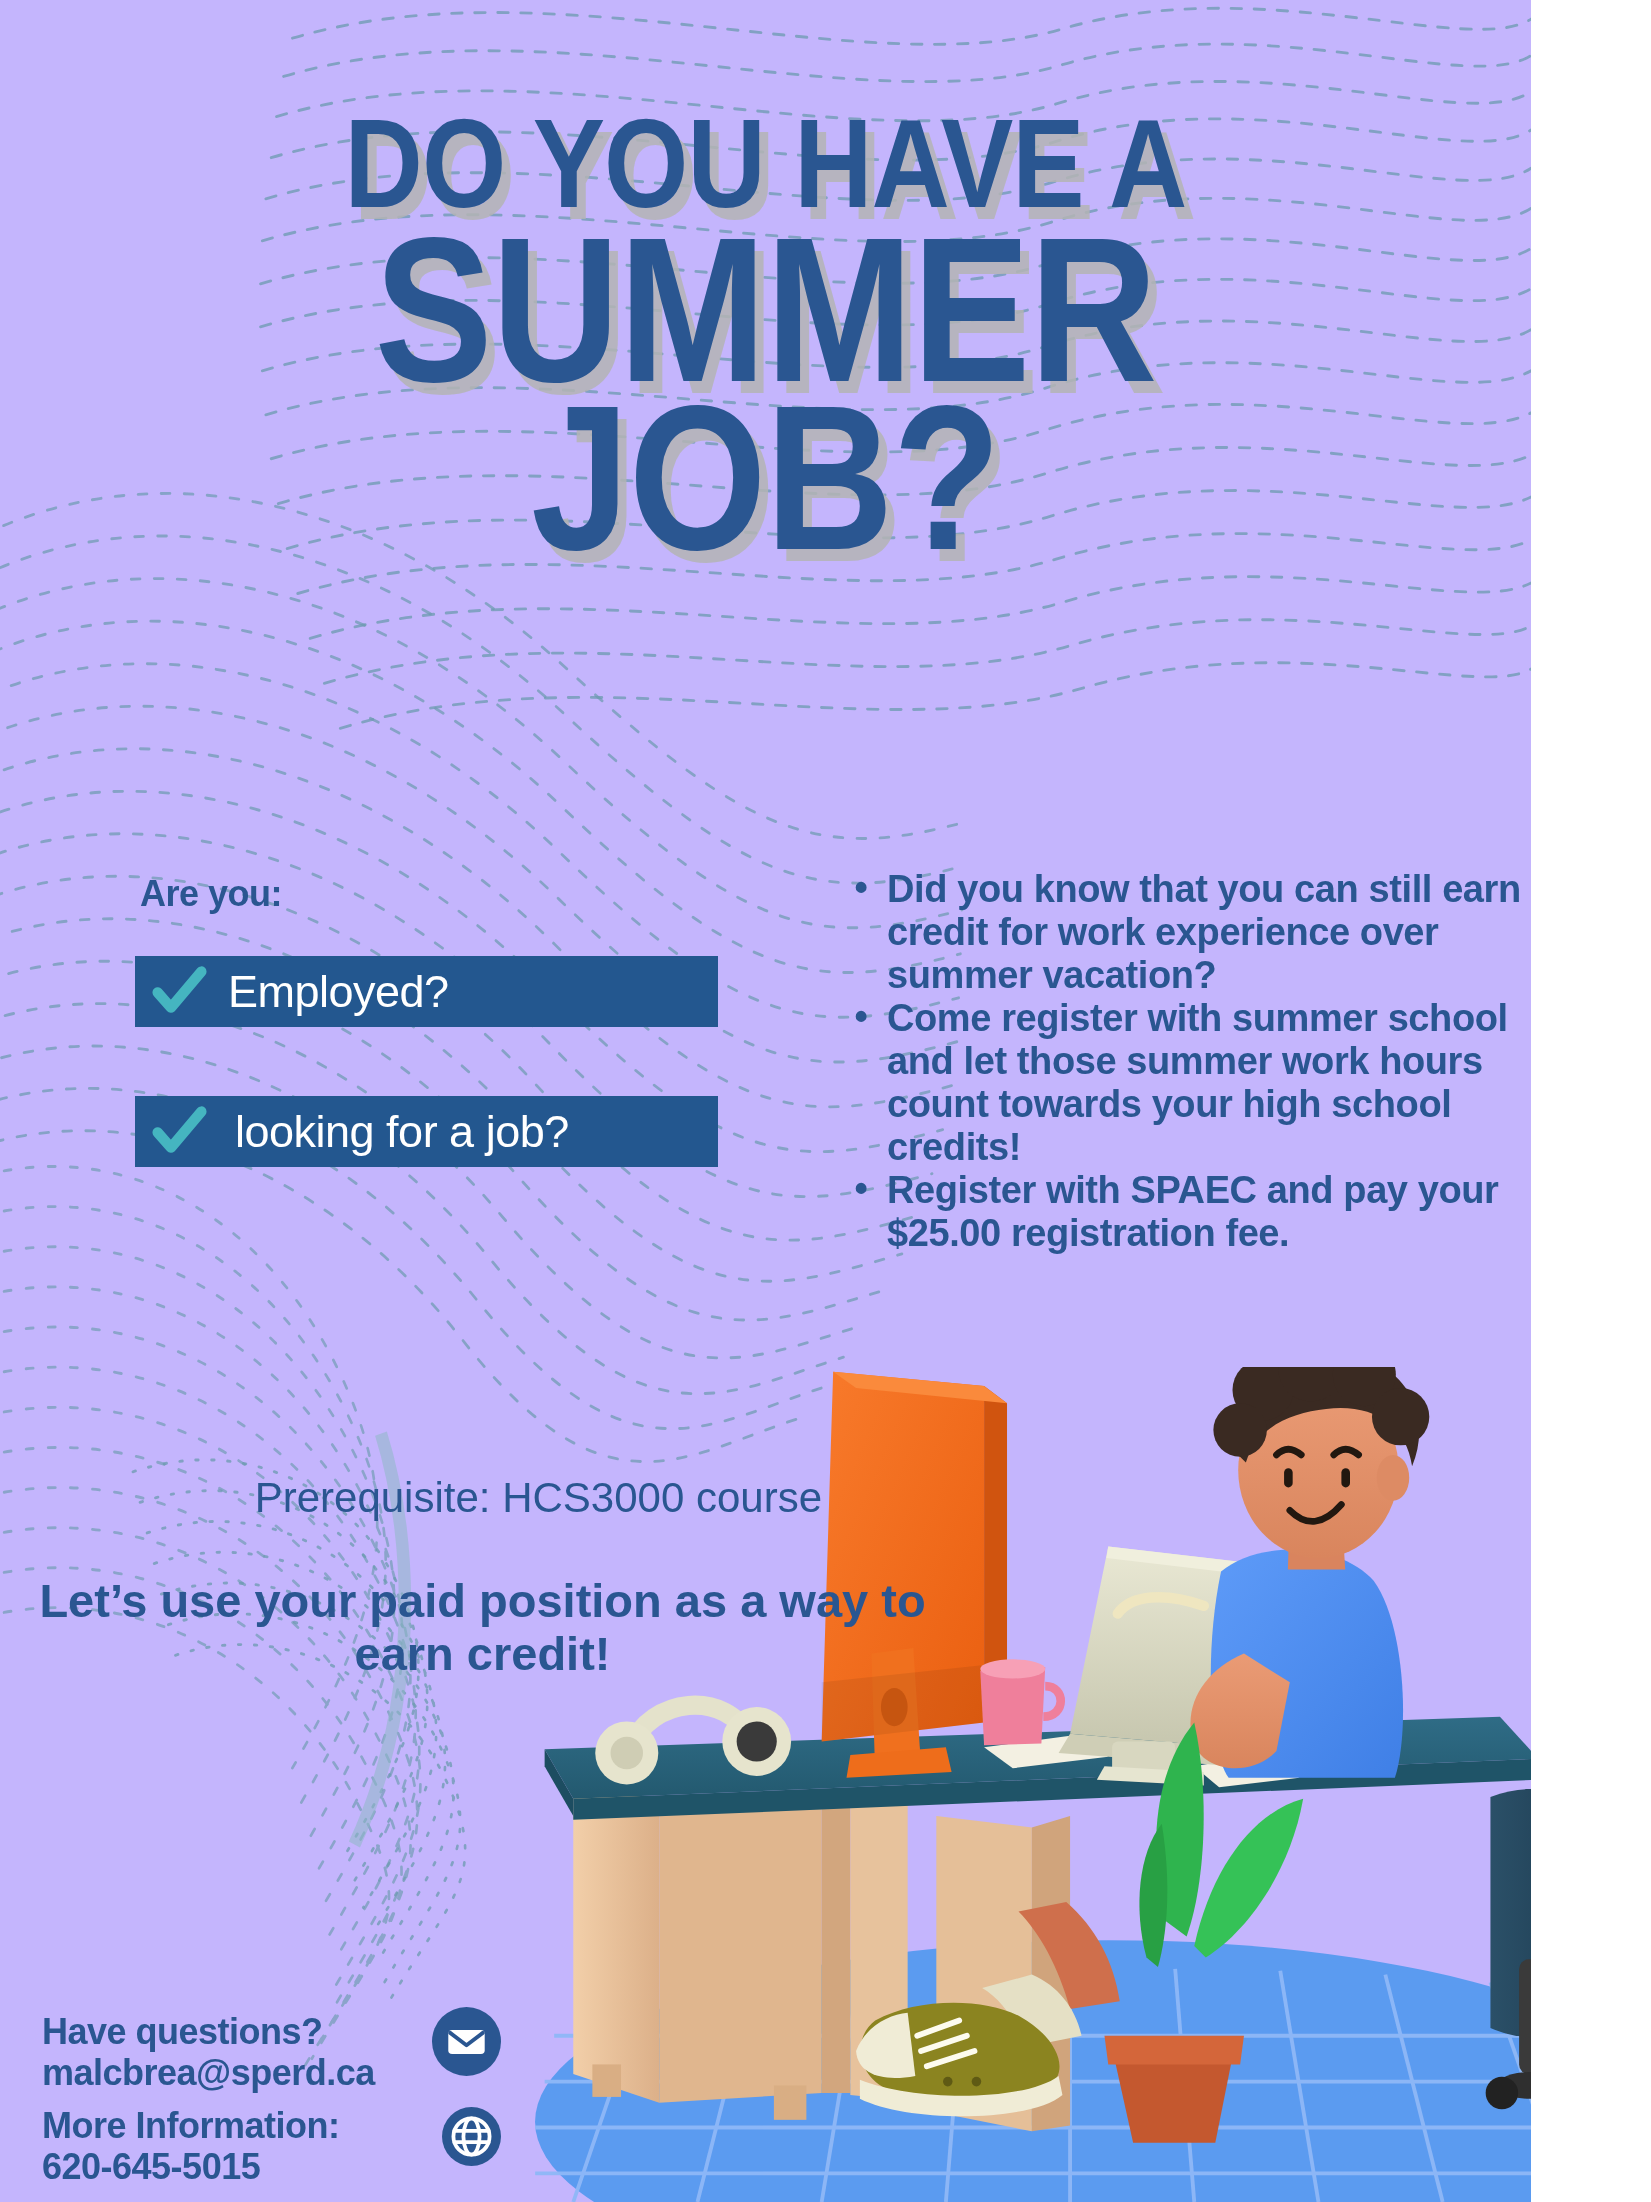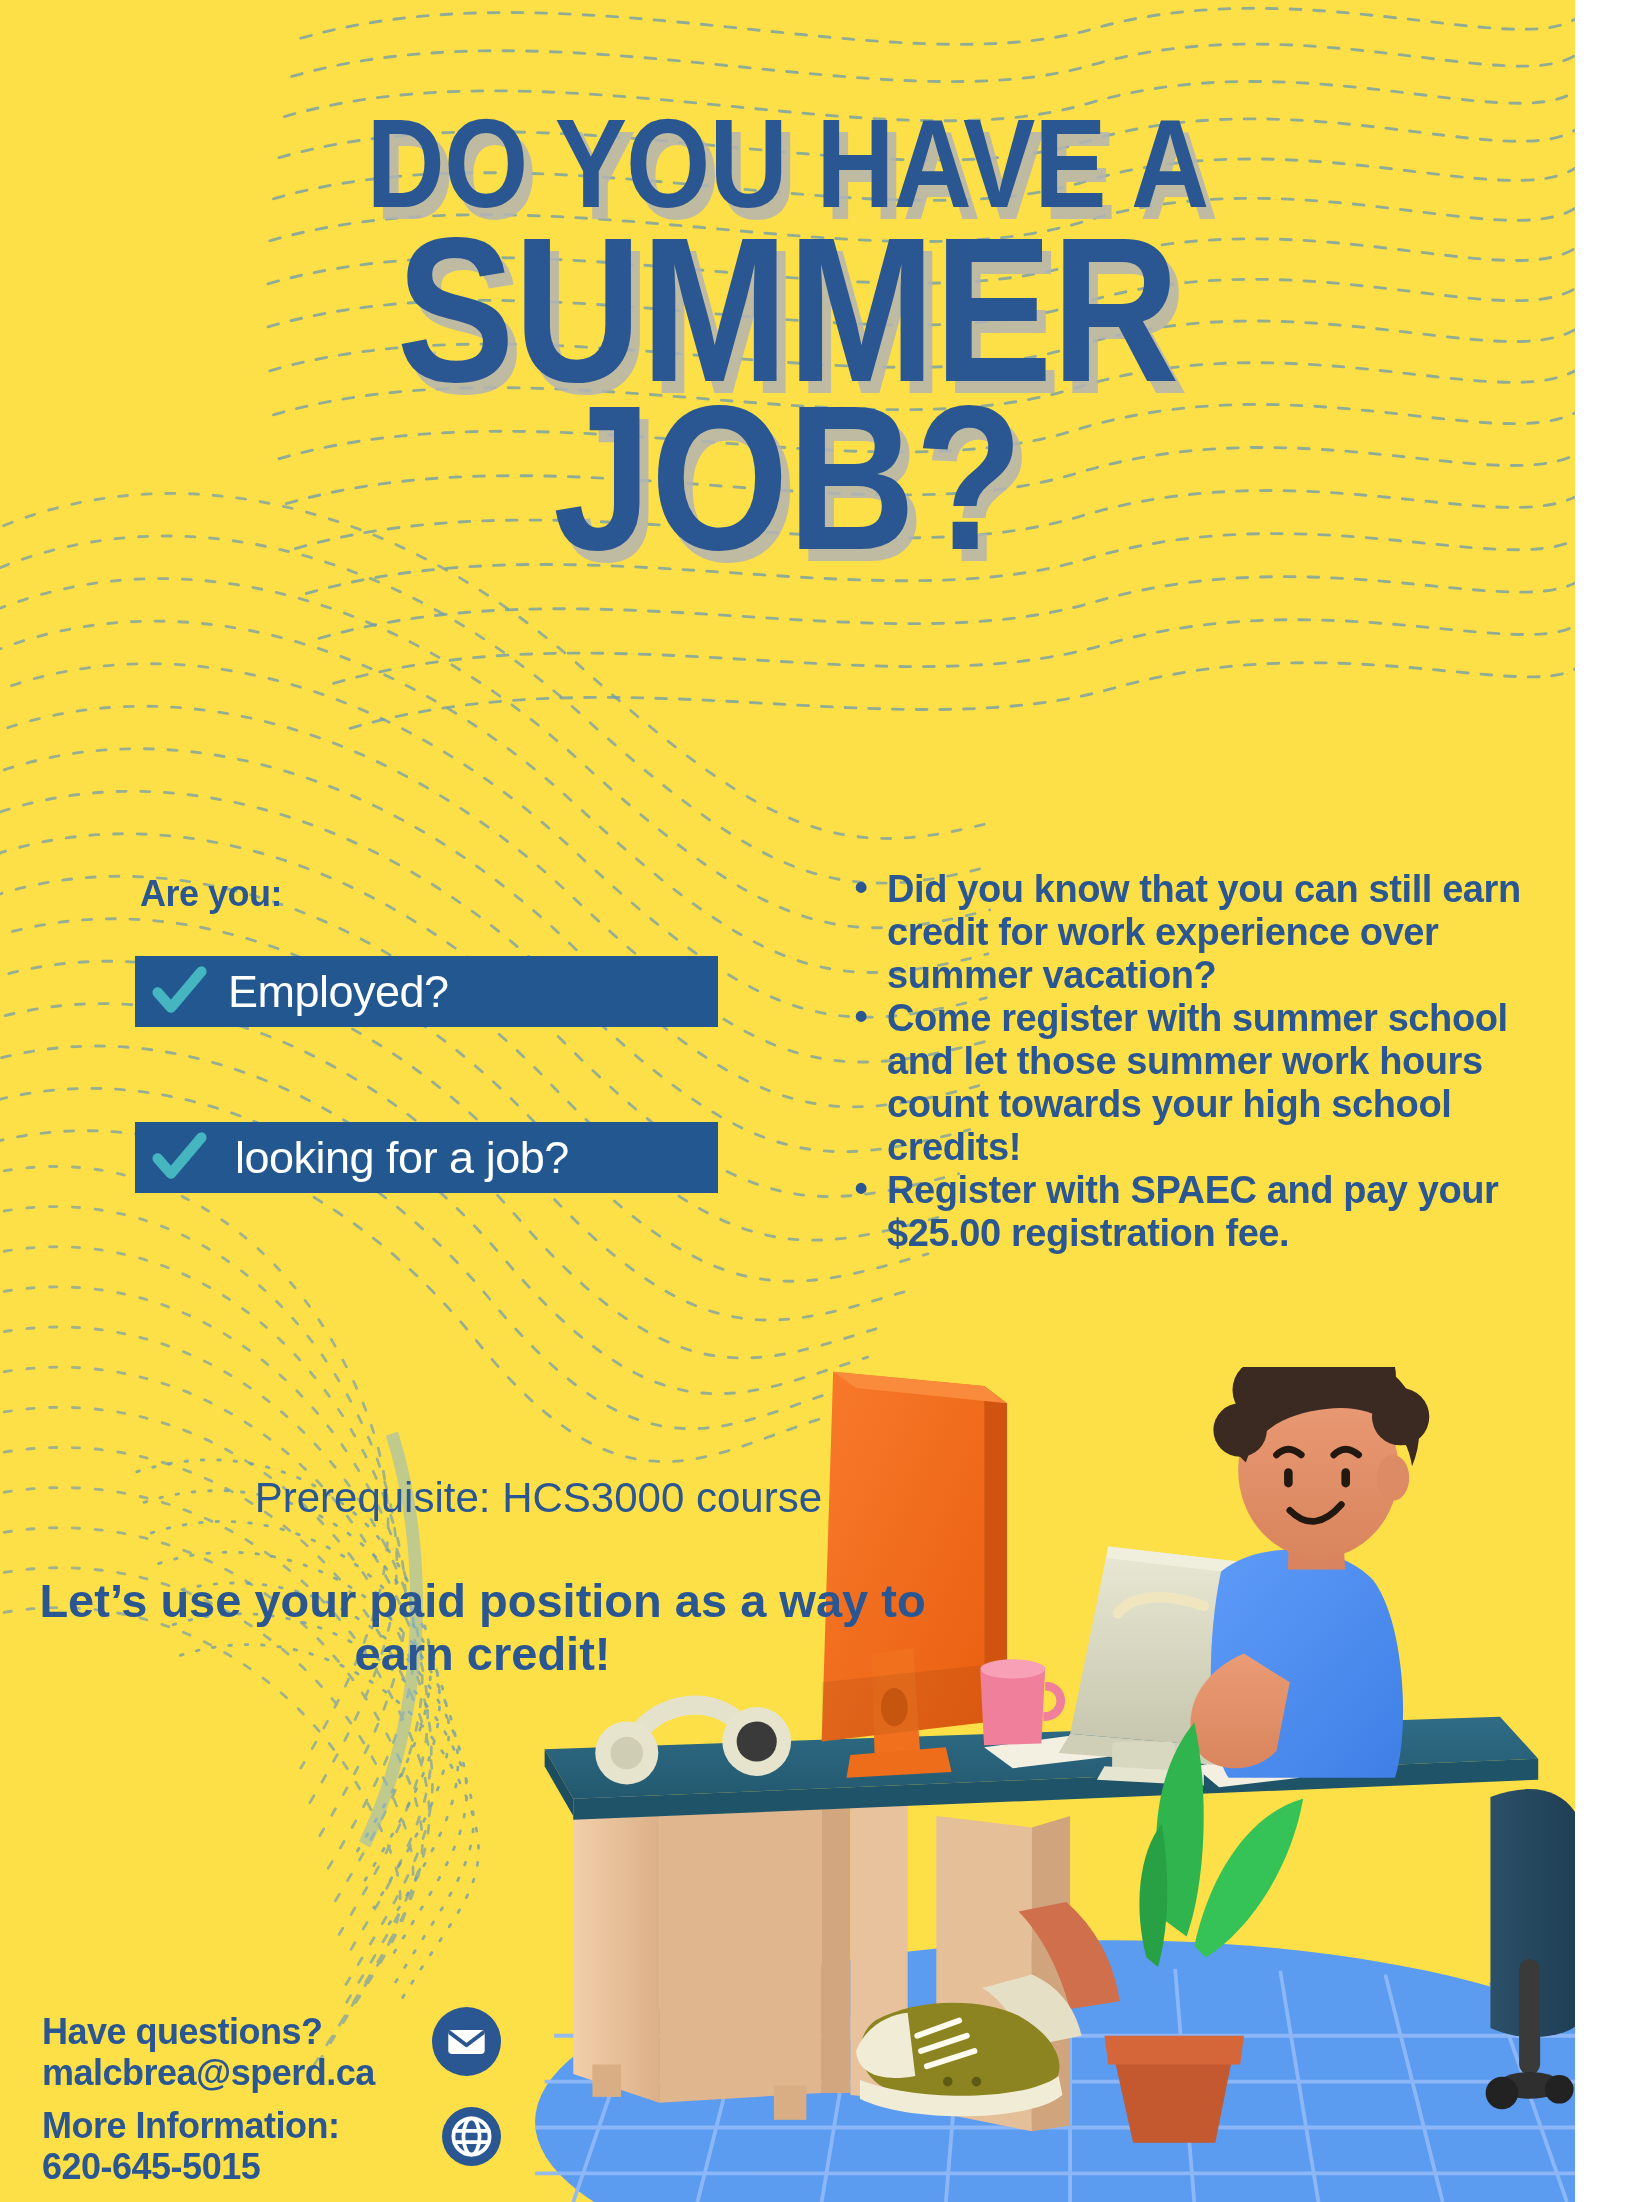--- a/index.html
+++ b/index.html
@@ -5,22 +5,21 @@
   html,body{margin:0;padding:0;background:#fff;}
   body{
     font-family:"Liberation Sans", sans-serif;
     -webkit-font-smoothing:antialiased;
   }
   #poster{
     position:relative;
     width:1531px;
     height:2202px;
     overflow:hidden;
-    background:#fde047;
-    padding-left:44px;
+    background:#c4b5fd;
   }
 
   
   .bg-waves{position:absolute;inset:0;pointer-events:none;}
   .bg-waves svg{display:block;width:100%;height:100%;}
 
   
   .headline{
     position:absolute;
     left:0; right:0; top:105px;
@@ -57,21 +56,21 @@
     left:135px; top:956px;
     width:583px;
     z-index:6;
   }
   .check-row{
     position:relative;
     background:#23578f;
     height:71px;
     display:flex;
     align-items:center;
-    margin-bottom:95px;
+    margin-bottom:69px;
     box-sizing:border-box;
     padding-left:17px;
   }
   .check-row:last-child{margin-bottom:0;}
   .check-row.r1{width:583px;}
   .check-row.r2{width:583px;gap:7px;}
   .check-row.r3{width:583px;}
   .check-mark{
     width:55px;height:55px;flex:0 0 55px;
     display:block;

